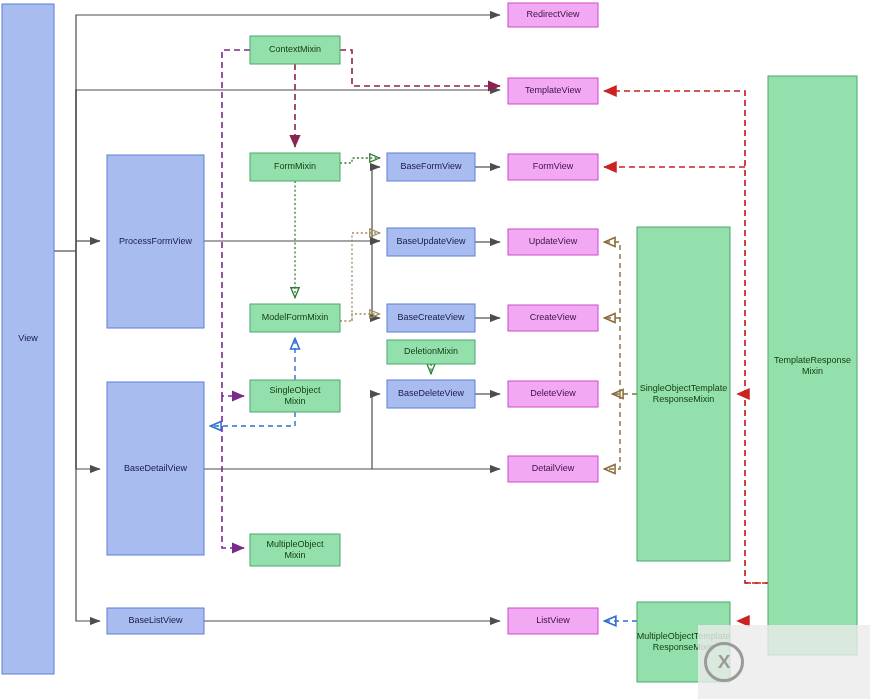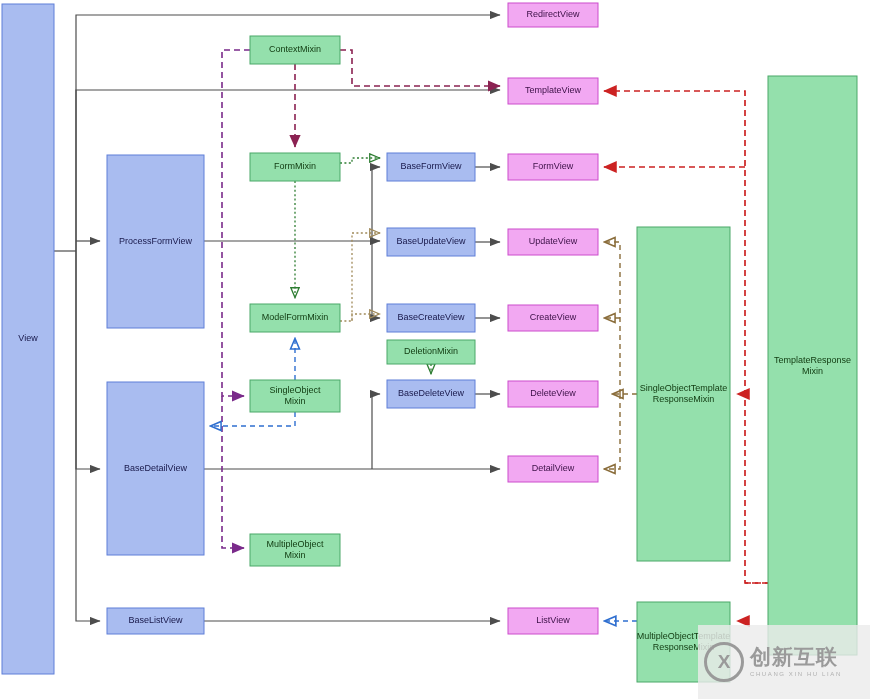--- a/index.html
+++ b/index.html
@@ -224,17 +224,13 @@
       <g>
         <rect x="768" y="76" width="89" height="579" fill="#94e0ac" stroke="#4aa868" stroke-width="1"></rect>
         <text x="812.5" y="360.5" class="node-label dark">TemplateResponse</text>
         <text x="812.5" y="371.5" class="node-label dark">Mixin</text>
       </g>
     </g>
 </svg>
 
 <div class="watermark">
   <div class="wm-circle">X</div>
-  <div class="wm-txt">
-    <div class="wm-main">创新互联</div>
-    <div class="wm-sub">CHUANG XIN HU LIAN</div>
-  </div>
 </div>
 
 </body></html>

